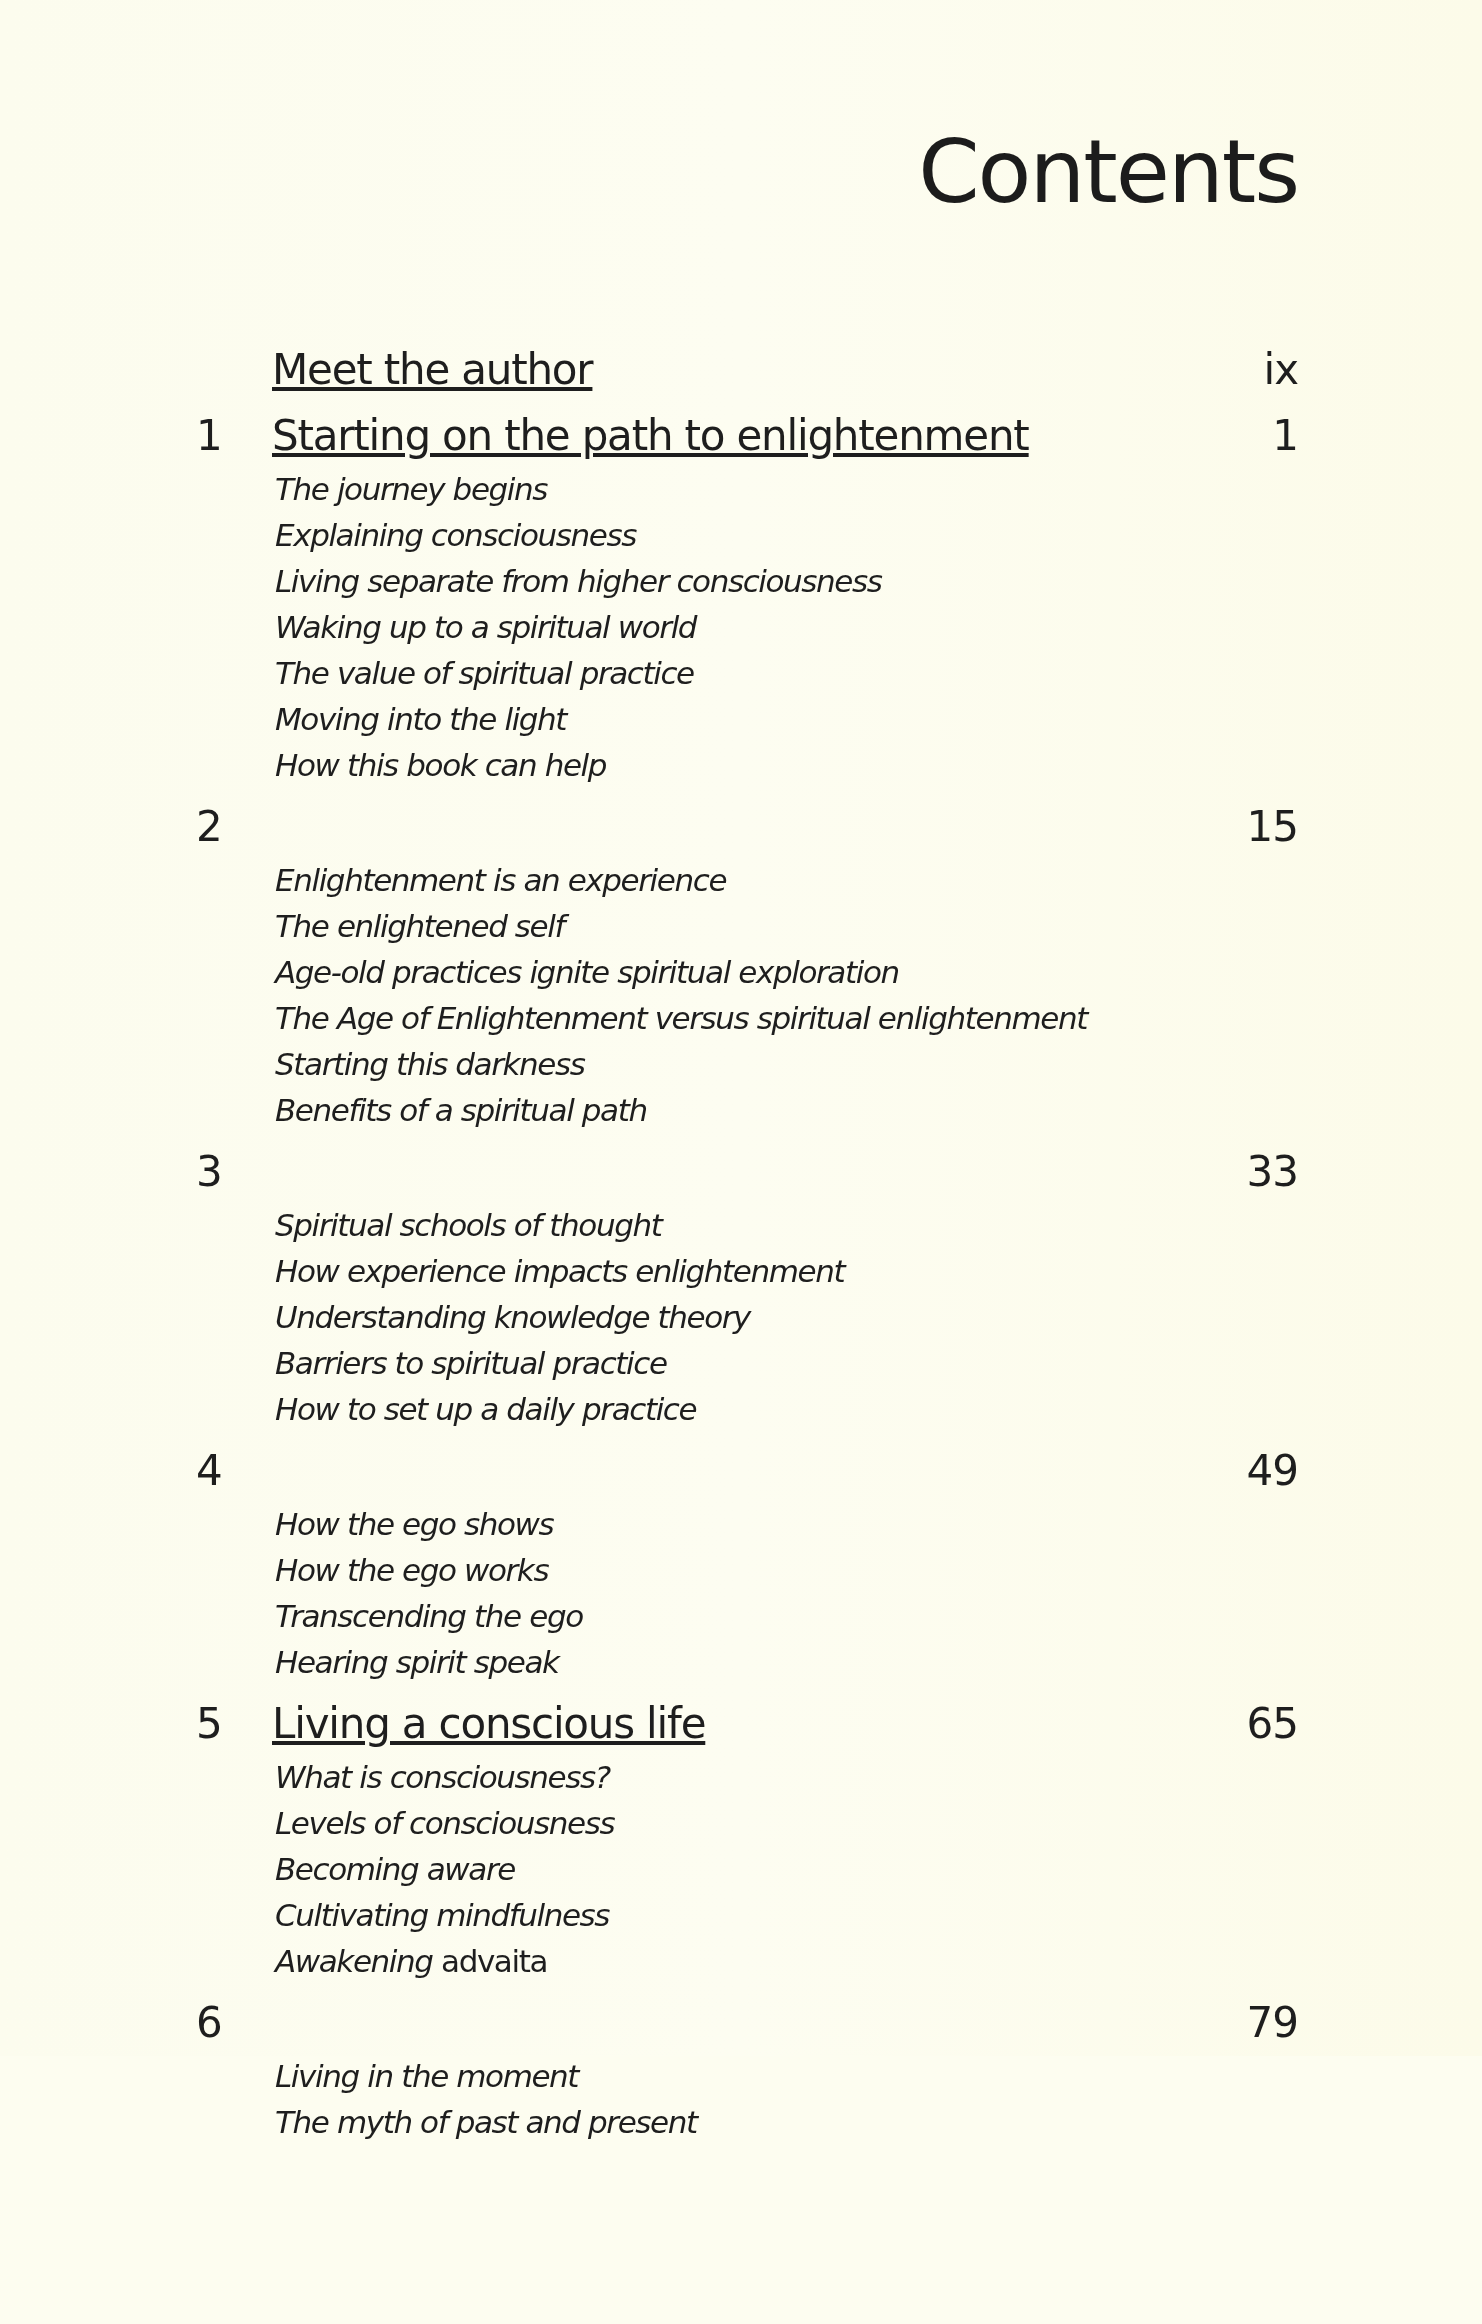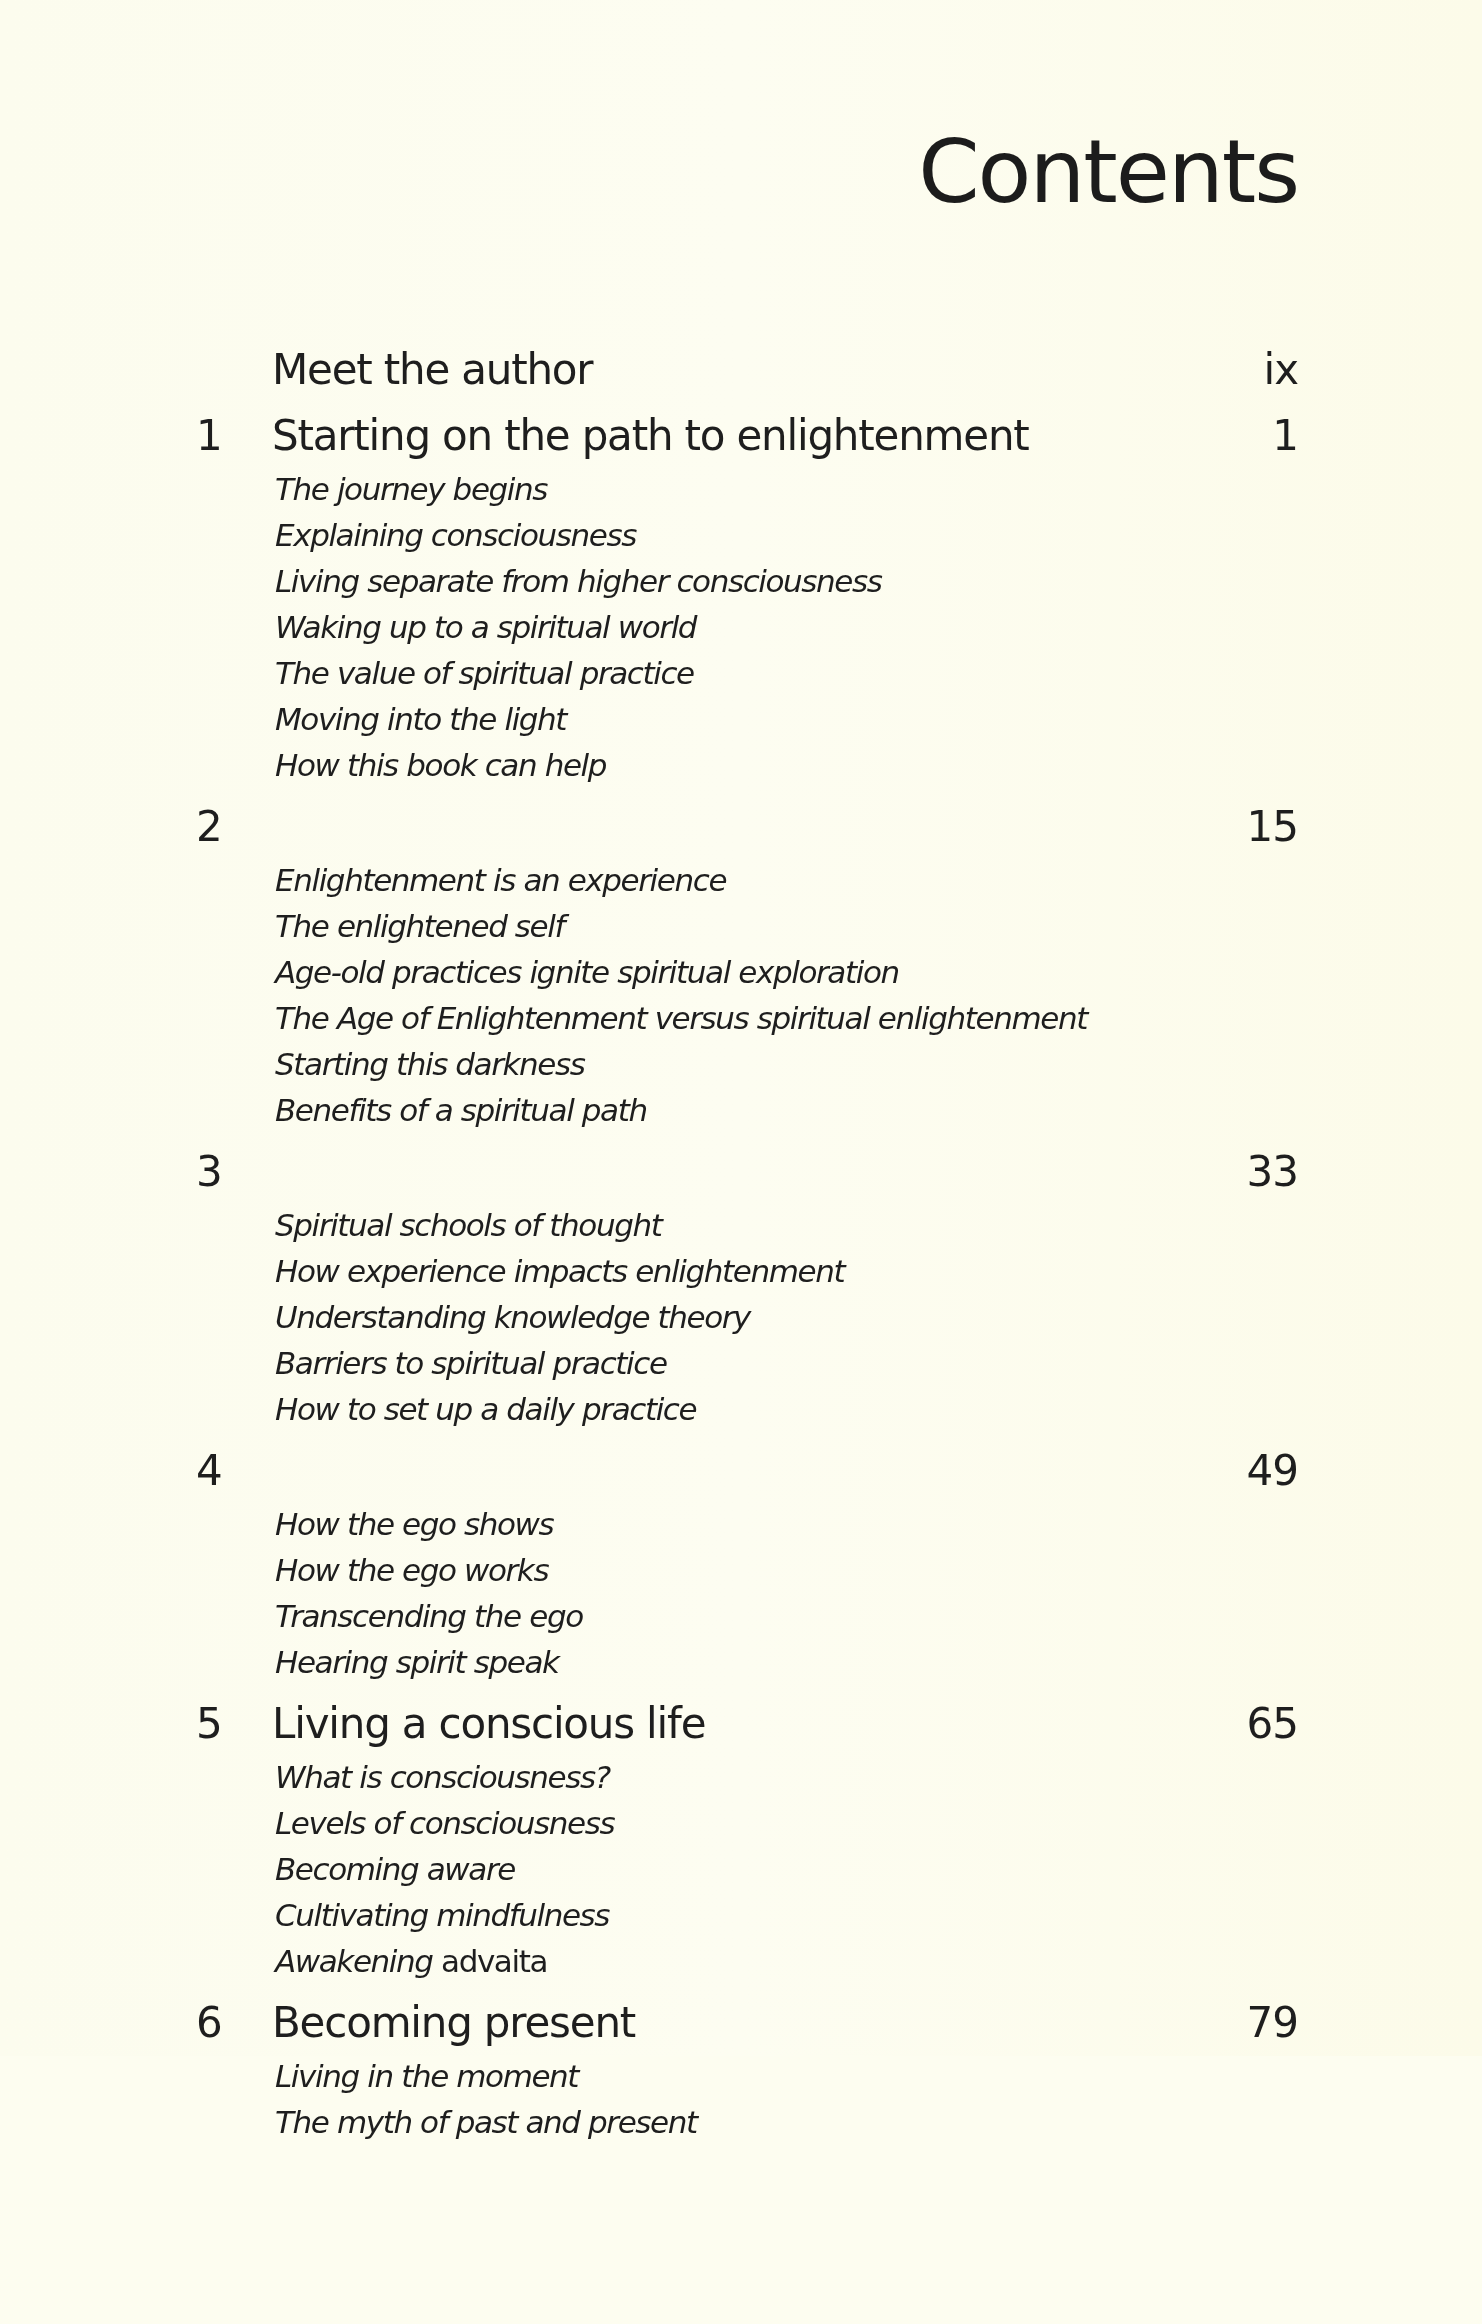--- a/index.html
+++ b/index.html
@@ -54,20 +54,21 @@
       color: #1e1e1e;
     }
     .row .head {
       position: absolute;
       left: 272px;
       font-size: 42px;
       line-height: 56px;
       letter-spacing: -1.2px;
       color: #1e1e1e;
       white-space: nowrap;
+      text-decoration: underline;
     }
     .row .page-no {
       position: absolute;
       right: 184px;
       font-size: 42px;
       line-height: 56px;
       letter-spacing: -1px;
       color: #1e1e1e;
     }
     .sub {
@@ -149,20 +150,19 @@
     <div class="sub" style="top:1757px;">What is consciousness?</div>
     <div class="sub" style="top:1803px;">Levels of consciousness</div>
     <div class="sub" style="top:1849px;">Becoming aware</div>
     <div class="sub" style="top:1895px;">Cultivating mindfulness</div>
     <div class="sub" style="top:1941px;">
       <span>Awakening </span><span class="upright">advaita</span>
     </div>
 
     <div class="row" style="top:1995px;">
       <span class="num">6</span>
-      <span class="head">Becoming present</span>
       <span class="page-no">79</span>
     </div>
     <div class="sub" style="top:2056px;">Living in the moment</div>
     <div class="sub" style="top:2102px;">The myth of past and present</div>
 
   </div>
 </div>
 
 </body></html>

